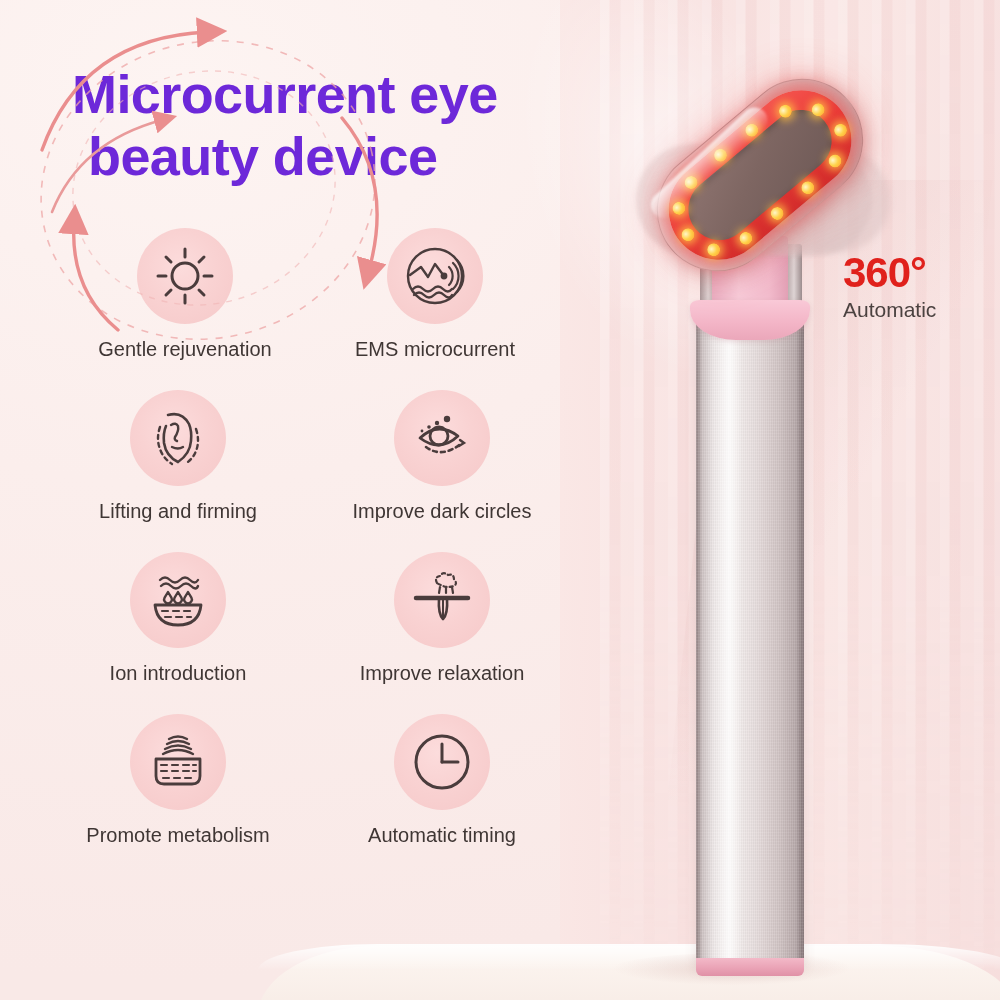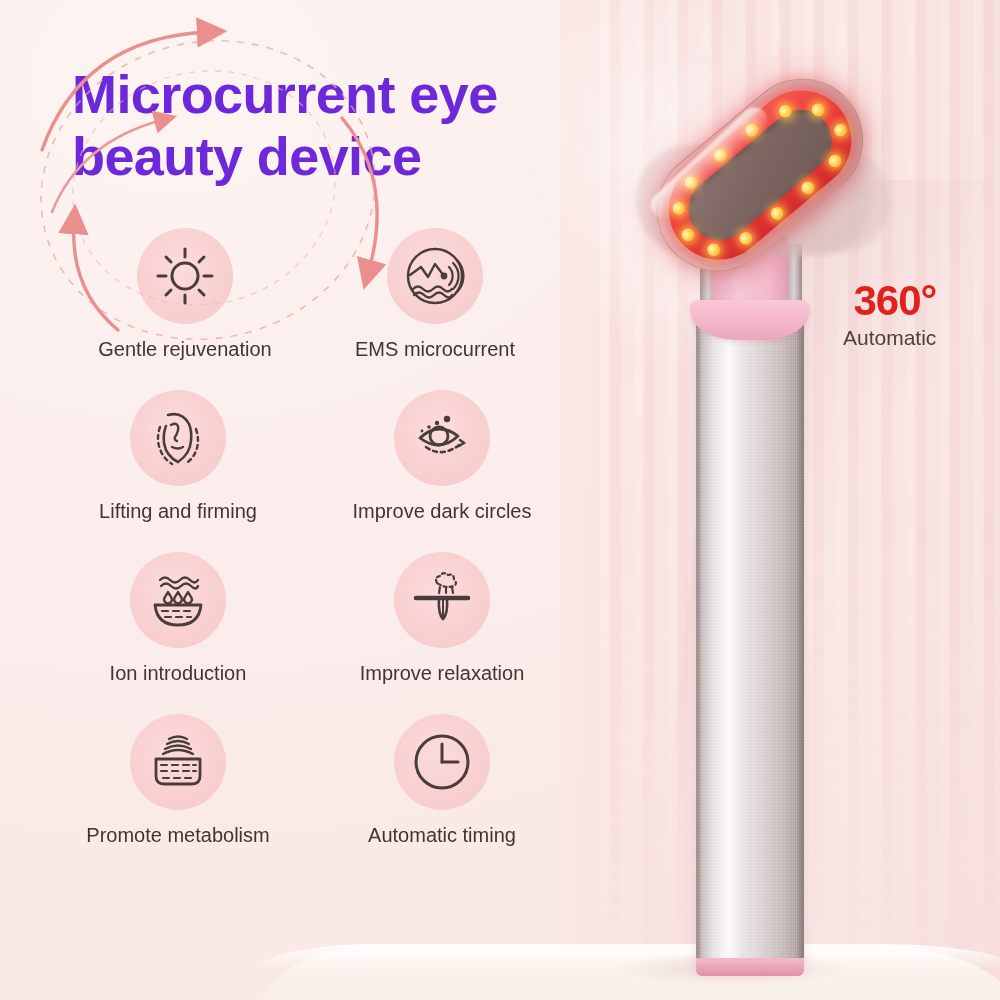--- a/index.html
+++ b/index.html
@@ -57,21 +57,21 @@
     background:radial-gradient(50% 60% at 40% 40%, rgba(196,150,146,.30), rgba(196,150,146,0) 72%);
     border-radius:50%;
   }
 
   
   .headline{
     position:absolute;left:72px;top:64px;width:560px;
     color:#6d28d9;font-weight:bold;font-size:54px;line-height:1.14;
     letter-spacing:-.6px;
   }
-  .headline .l2{display:block;}
+  .headline .l2{display:block;margin-left:16px;}
 
   
   .features{position:absolute;left:60px;top:228px;width:500px;}
   .frow{display:flex;}
   .fcell{width:250px;display:flex;flex-direction:column;align-items:center;}
   .fcircle{
     width:96px;height:96px;border-radius:50%;
     background:radial-gradient(60% 60% at 45% 40%, #fcdcdc 0%, #f9d2d2 60%, #f7cdcd 100%);
     display:flex;align-items:center;justify-content:center;
   }
@@ -180,21 +180,21 @@
     background:radial-gradient(circle at 40% 35%, #fff6c8 0%, #ffd24a 45%, #ff9a2e 100%);
     box-shadow:0 0 9px 3px rgba(255,190,70,.85);
   }
   .head-gloss{
     position:absolute;left:10px;top:6px;width:150px;height:26px;border-radius:20px;
     background:linear-gradient(180deg,rgba(255,255,255,.75),rgba(255,255,255,0));
     transform:rotate(-3deg);filter:blur(1px);
   }
 
   
-  .rot-label{position:absolute;left:843px;top:252px;text-align:right;margin-top:28px;}
+  .rot-label{position:absolute;left:843px;top:252px;text-align:left;}
   .rot-deg{color:#e0211c;font-weight:bold;font-size:42px;line-height:1;letter-spacing:-1px;}
   .rot-word{color:#4b4240;font-size:21px;margin-top:4px;}
 </style>
 </head>
 <body>
 
 <div id="stage">
 
   <div class="bg-base"></div>
   <div class="bg-wall-right"></div>

